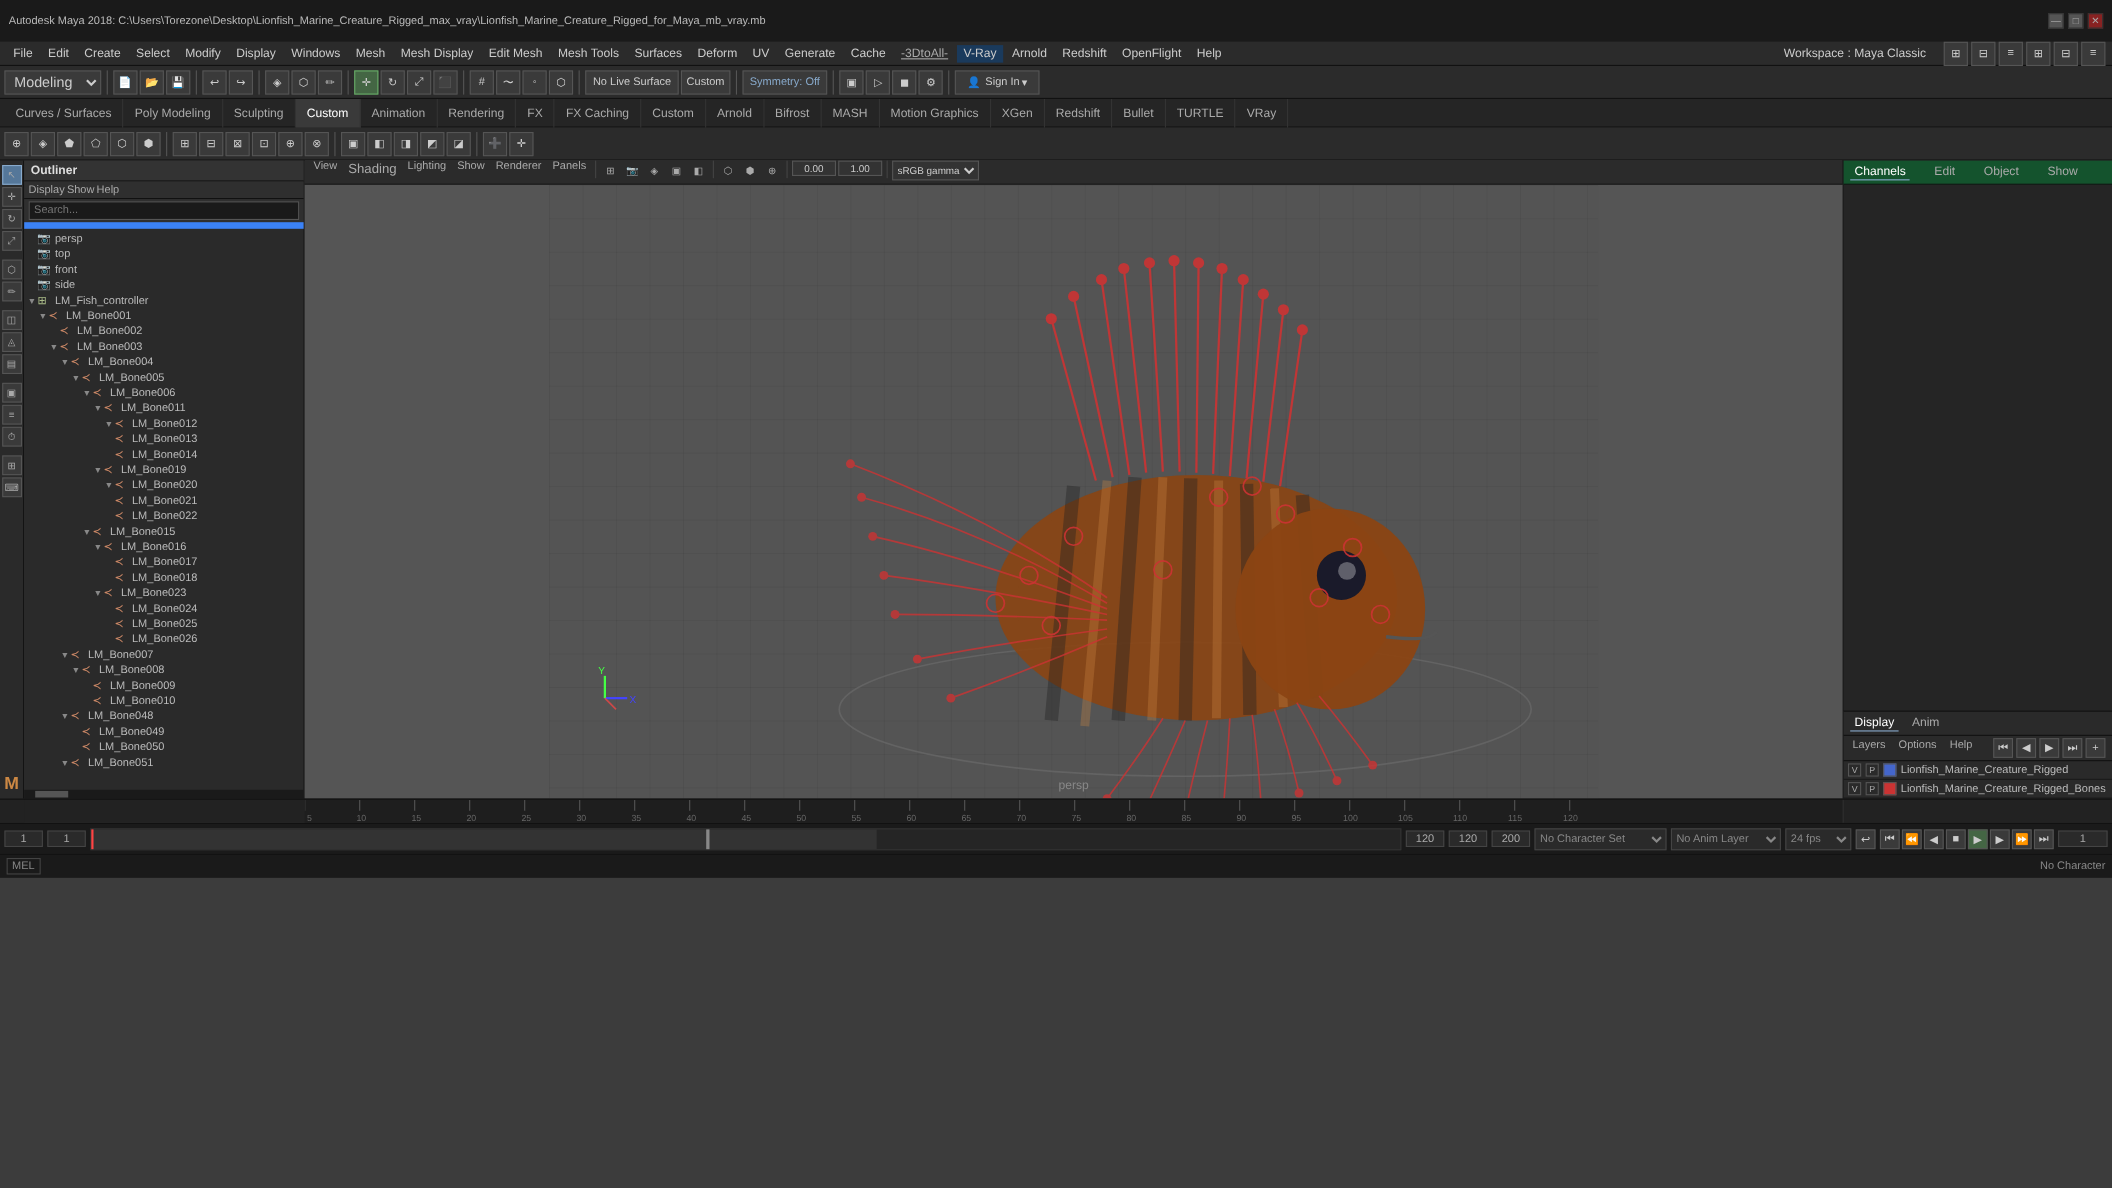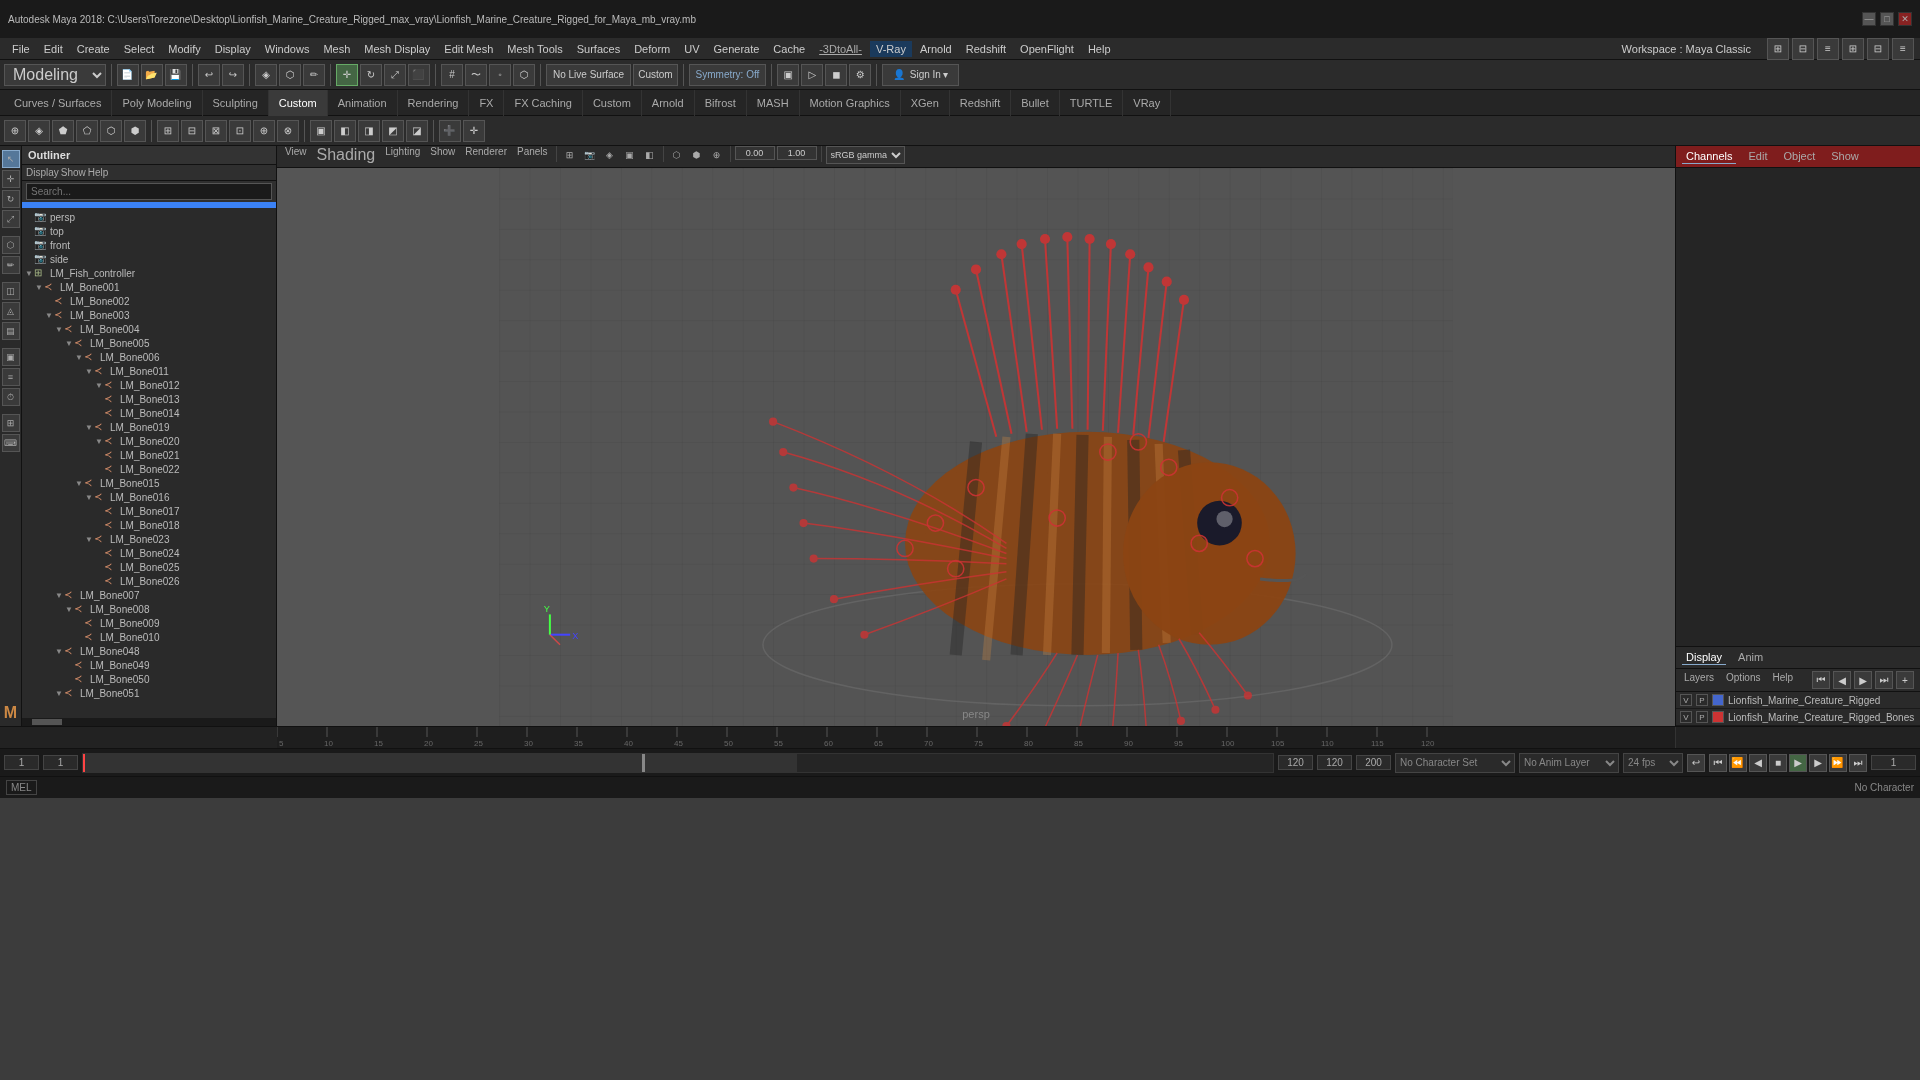--- a/index.html
+++ b/index.html
@@ -51,21 +51,21 @@
     .tb-btn {
       background: #3a3a3a;
       border: 1px solid #555;
       color: #ccc;
       padding: 2px 6px;
       font-size: 10px;
       cursor: pointer;
       height: 22px;
       display: flex; align-items: center;
     }
-    .tb-dropdown { background: #3a3a3a; border: 1px solid #555; color: #ccc; font-size: 16px; height: 22px; padding: 0 4px; }
+    .tb-dropdown { background: #3a3a3a; border: 1px solid #555; color: #ccc; font-size: 13px; height: 22px; padding: 0 4px; }
     .tb-sep { width: 1px; height: 22px; background: #555; margin: 0 3px; }
     .tb-icon { width: 22px; height: 22px; background: #3a3a3a; border: 1px solid #555; display: flex; align-items: center; justify-content: center; cursor: pointer; font-size: 10px; color: #ccc; }
     .symmetry-off { background: #3a3a3a; border: 1px solid #555; color: #88aacc; padding: 2px 6px; font-size: 10px; height: 22px; display: flex; align-items: center; cursor: pointer; }
     .sign-in-btn { background: #3a3a3a; border: 1px solid #555; color: #ccc; padding: 2px 10px; font-size: 10px; height: 22px; display: flex; align-items: center; cursor: pointer; }
 
     
     #tabbar {
       background: #252525;
       height: 26px;
       display: flex;
@@ -232,23 +232,23 @@
     #rightpanel {
       width: 245px;
       background: #2a2a2a;
       border-left: 1px solid #111;
       display: flex;
       flex-direction: column;
     }
     #rightpanel-header {
       display: flex;
       padding: 3px 6px;
-      gap: 8px;
+      gap: 18px;
       border-bottom: 1px solid #111;
-      background: #7f1d1d;
+      background: #14532d;
     }
     .rp-tab { font-size: 11px; cursor: pointer; color: #aaa; padding: 1px 4px; }
     .rp-tab.active { color: #fff; border-bottom: 1px solid #88aacc; }
     .rp-toolbar-tab { font-size: 10px; color: #aaa; cursor: pointer; padding: 1px 2px; }
     .rp-layer-row {
       display: flex;
       align-items: center;
       padding: 2px 4px;
       border-bottom: 1px solid #1a1a1a;
       gap: 4px;
@@ -705,21 +705,21 @@
 
     <div id="outliner-scroll">
       <div class="scroll-thumb"></div>
     </div>
   </div>
 
   <div id="viewport-area">
 
     <div id="viewport-toolbar">
       <span style="font-size:10px;color:#aaa;cursor:pointer;padding:0 4px;">View</span>
-      <span style="font-size:16px;color:#aaa;cursor:pointer;padding:0 4px;">Shading</span>
+      <span style="font-size:12px;color:#aaa;cursor:pointer;padding:0 4px;">Shading</span>
       <span style="font-size:10px;color:#aaa;cursor:pointer;padding:0 4px;">Lighting</span>
       <span style="font-size:10px;color:#aaa;cursor:pointer;padding:0 4px;">Show</span>
       <span style="font-size:10px;color:#aaa;cursor:pointer;padding:0 4px;">Renderer</span>
       <span style="font-size:10px;color:#aaa;cursor:pointer;padding:0 4px;">Panels</span>
       <div class="vp-tb-sep"></div>
       <div class="vp-tb-icon">⊞</div>
       <div class="vp-tb-icon">📷</div>
       <div class="vp-tb-icon">◈</div>
       <div class="vp-tb-icon">▣</div>
       <div class="vp-tb-icon">◧</div>

